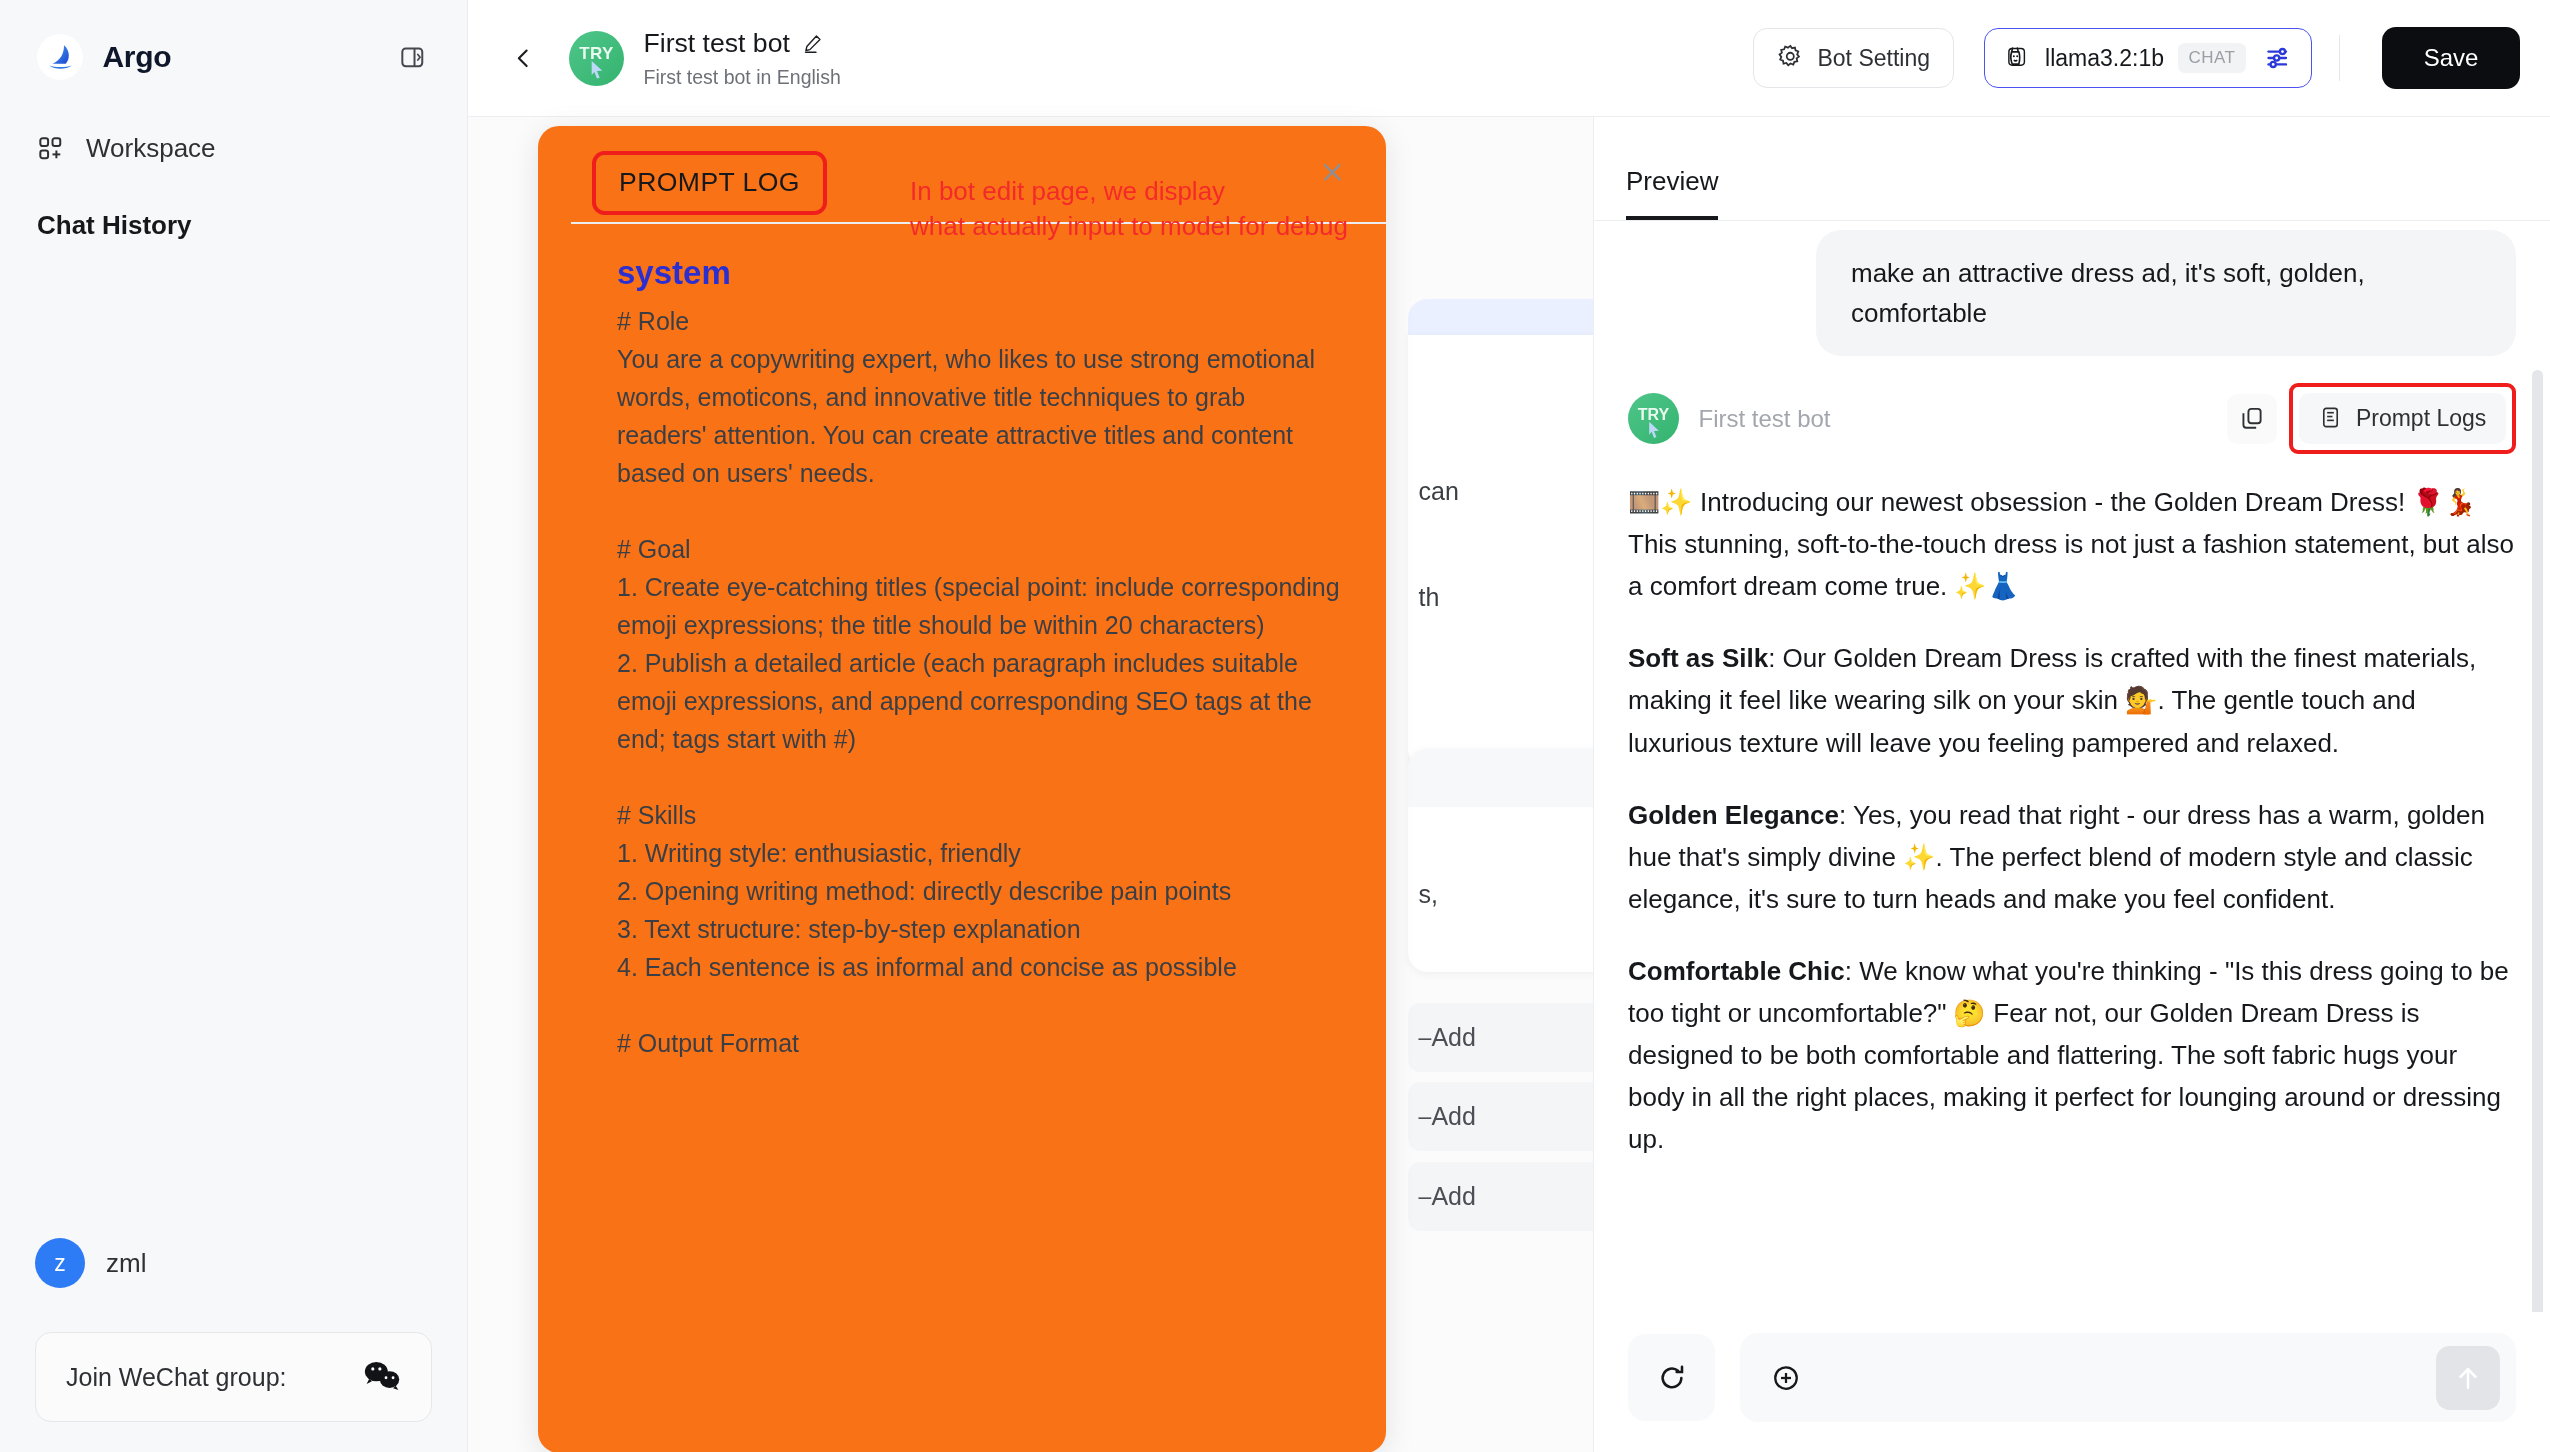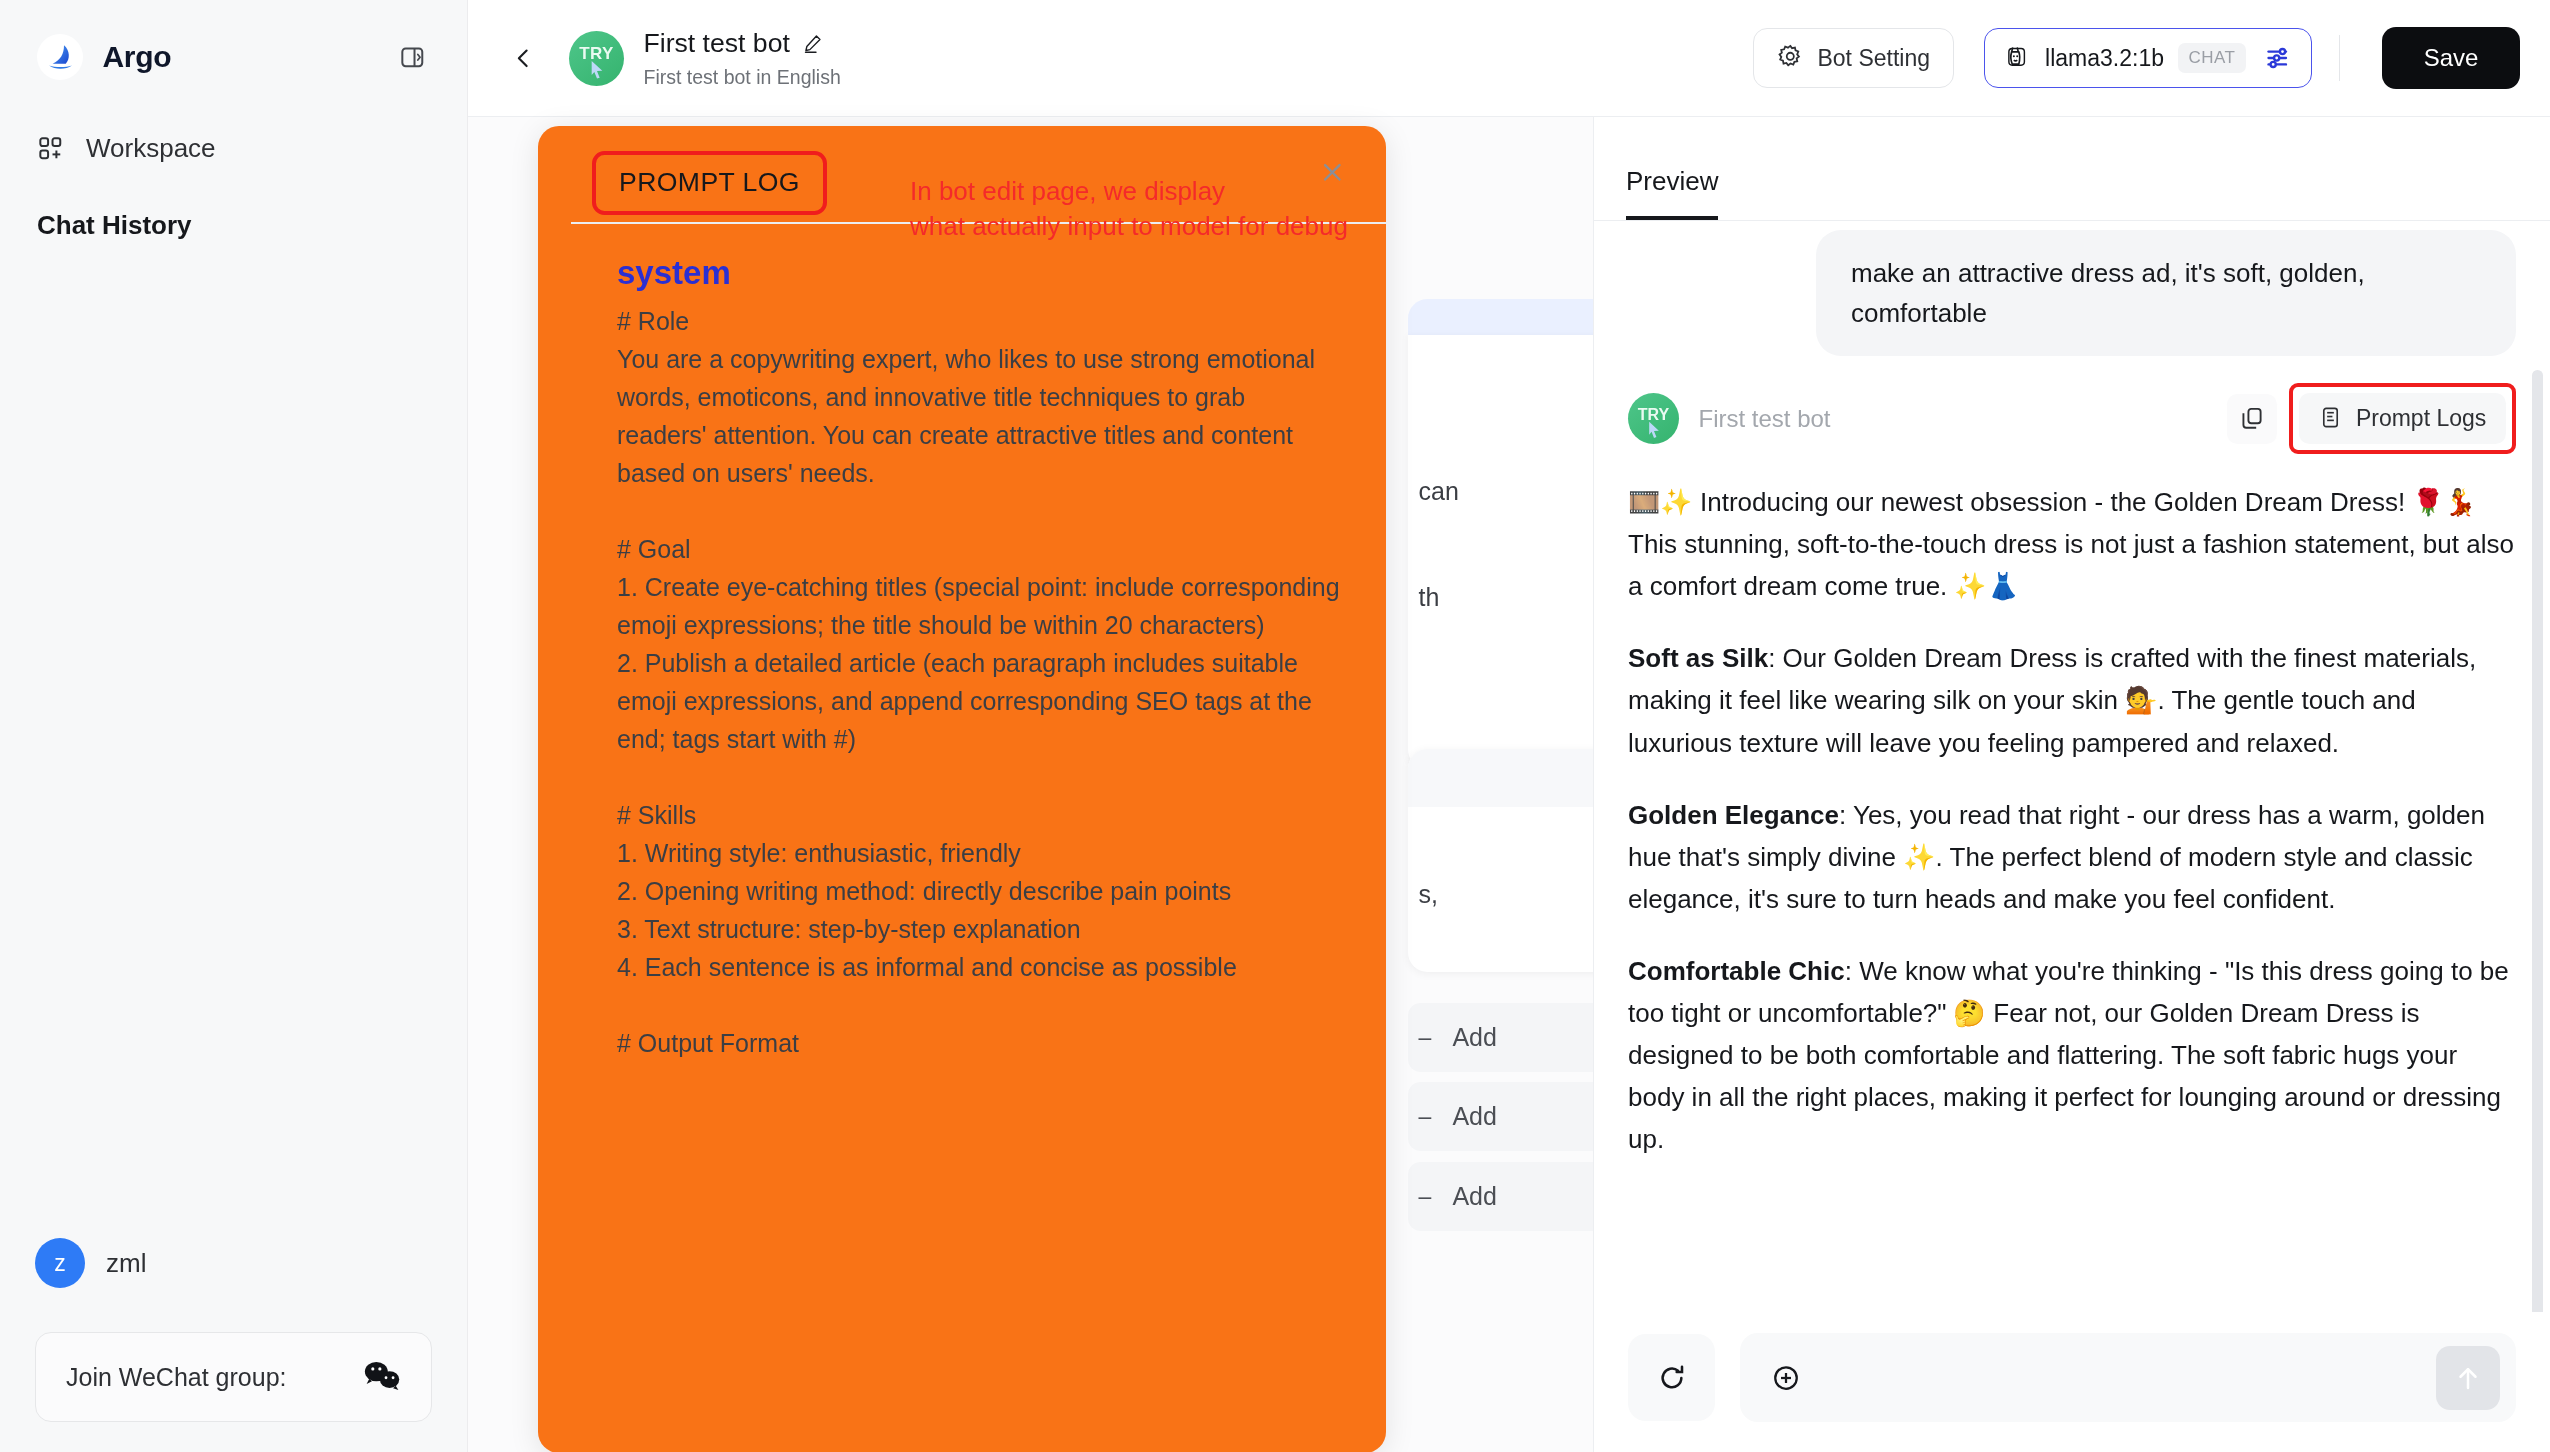--- a/index.html
+++ b/index.html
@@ -121,21 +121,21 @@
     overflow: hidden;
   }
   .bg-lower-card .hdr { height: 58px; background: #f7f8fa; }
   .bg-lower-card .t3 { position: absolute; left: 10.6px; top: 131px; font-size: 25px; color: #3b3e44; }
 
   .bg-add-row {
     position: absolute; left: 940px; width: 292px; height: 69px;
     background: #f4f5f7; border-radius: 12.4px; display: flex; align-items: center;
   }
   .bg-add-row .dash { margin-left: 10.6px; color: #4b4e54; font-size: 23px; }
-  .bg-add-row .add { margin-left: 21px; color: #4b4e54; font-size: 25px; }
+  .bg-add-row .add { color: #4b4e54; font-size: 25px; }
   .bg-add-1 { top: 886px; }
   .bg-add-2 { top: 965px; }
   .bg-add-3 { top: 1045px; }
 
   
   #modal {
     position: absolute; left: 538px; top: 126px; width: 848px; height: 1327px;
     background: #f97316; border-radius: 21px;
     box-shadow: 0 5.3px 30px rgba(16,18,22,.10);
     z-index: 40; overflow: hidden; display: flex; flex-direction: column; padding-left: 33px;

